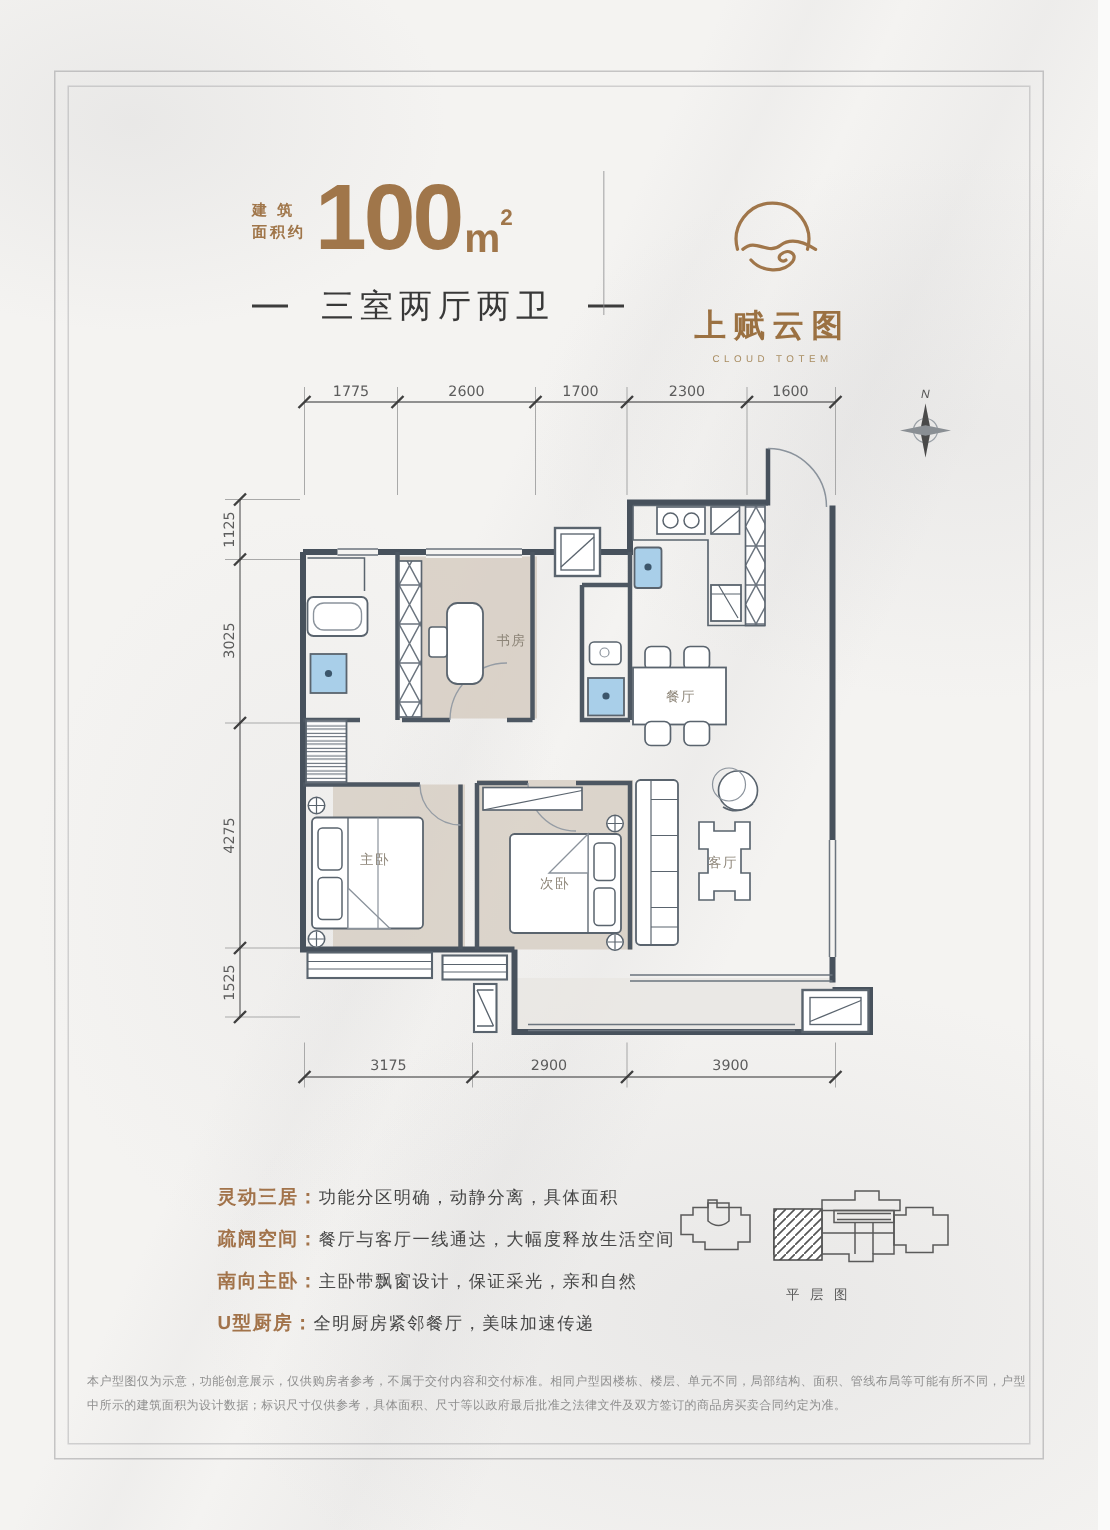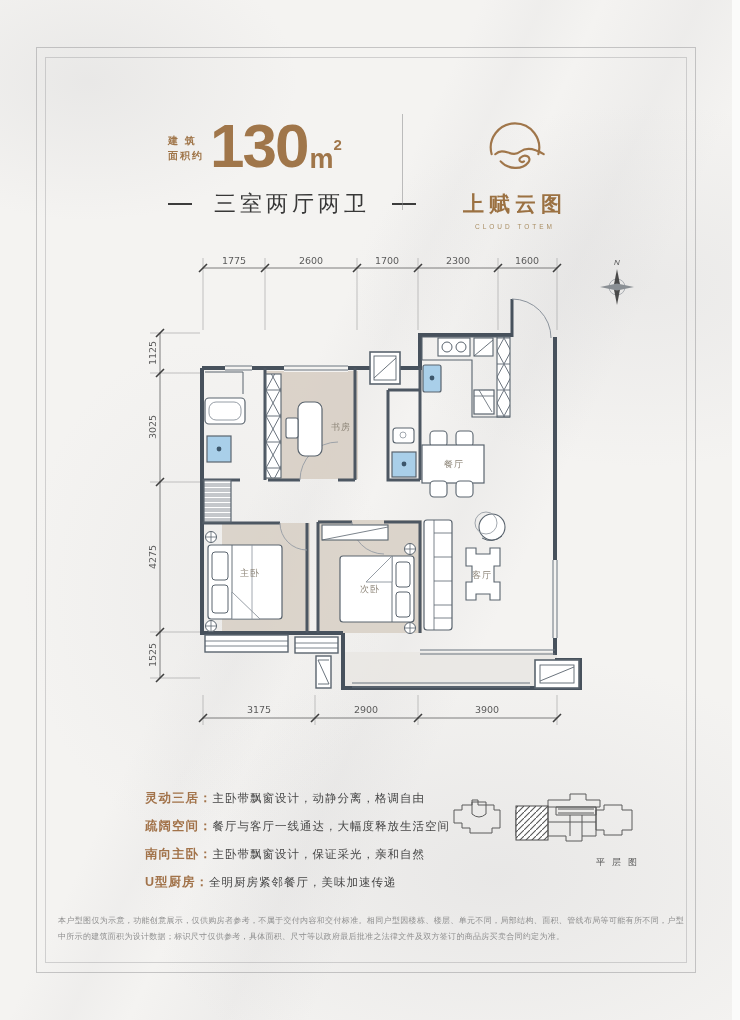--- a/index.html
+++ b/index.html
@@ -26,60 +26,60 @@
   .area-value{color:#a0764a;font-size:62px;line-height:.85;font-weight:bold;letter-spacing:-2px;}
   .area-unit{color:#a0764a;font-size:27px;font-weight:bold;line-height:1;margin-left:2px;}
   .area-sup{color:#a0764a;font-size:15px;font-weight:bold;vertical-align:18px;}
   .subtitle-row{display:flex;align-items:center;margin-top:16px;}
   .dash{width:24px;height:2px;background:#3c3c3c;}
   .subtitle{color:#383838;font-size:22px;letter-spacing:4px;margin:0 22px;font-weight:normal;}
 
   .header-divider{position:absolute;left:402px;top:114px;width:1px;height:96px;
     background:rgba(140,140,142,.55);}
 
-  .logo-block{position:absolute;left:445px;top:112px;width:140px;text-align:center;}
+  .logo-block{position:absolute;left:445px;top:124px;width:140px;text-align:center;}
   .logo-cn{color:#9b7142;font-size:21px;letter-spacing:5px;margin-top:4px;
     font-family:"Liberation Serif","DejaVu Serif",serif;font-weight:bold;}
   .logo-en{color:#a98d62;font-size:6.5px;letter-spacing:3px;margin-top:5px;}
 
   
   #plan{position:absolute;left:130px;top:245px;}
   text.dim{font-size:9.5px;fill:#5c5c5c;font-family:"DejaVu Sans","Liberation Sans",sans-serif;}
   text.room{font-size:9px;fill:#8d8578;letter-spacing:1px;}
   text.north{font-size:8px;fill:#555;font-style:italic;}
 
   
   .features{position:absolute;left:100px;top:790px;}
   .feature-row{display:flex;align-items:baseline;height:28px;margin-left:45px;}
   .feature-label{color:#a2734a;font-size:12.5px;font-weight:bold;letter-spacing:1px;white-space:pre;}
   .feature-text{color:#474747;font-size:11.5px;letter-spacing:1px;}
 
   
-  .miniplan{position:absolute;left:452px;top:788px;width:192px;text-align:right;}
+  .miniplan{position:absolute;left:452px;top:788px;width:192px;text-align:center;}
   .miniplan-label{color:#5a5a5a;font-size:9px;letter-spacing:7px;margin-top:6px;}
 
   
   .disclaimer{position:absolute;left:58px;top:913px;width:626px;
     color:#8f8f8f;font-size:8px;line-height:1.95;letter-spacing:.3px;text-align:justify;}
 </style>
 </head>
 <body>
 
 <div id="poster">
 
   <div class="frame outer"></div>
   <div class="frame inner"></div>
 
   <div class="title-block">
     <div class="area-row">
       <div class="area-prefix">
         <div>建 筑</div>
         <div>面积约</div>
       </div>
-      <div class="area-value">130</div>
+      <div class="area-value">100</div>
       <div class="area-unit"><span>m</span><span class="area-sup">2</span></div>
     </div>
     <div class="subtitle-row">
       <span class="dash"></span>
       <span class="subtitle">三室两厅两卫</span>
       <span class="dash"></span>
     </div>
   </div>
 
   <div class="header-divider"></div>
@@ -298,21 +298,21 @@
       <circle cx="492" cy="527" r="13" fill="#fff" stroke="#5a646e" stroke-width="1.1"></circle>
       <circle cx="486" cy="523" r="11" fill="none" stroke="#8b939c" stroke-width="0.8"></circle>
       <path d="M482,538 q10,6 20,-2" fill="none" stroke="#5a646e" stroke-width="1"></path>
       <text class="room" x="472" y="578">客厅</text>
     </g>
   </svg>
 
   <div class="features">
     <div class="feature-row">
       <span class="feature-label">灵动三居：</span>
-      <span class="feature-text">主卧带飘窗设计，动静分离，格调自由</span>
+      <span class="feature-text">功能分区明确，动静分离，具体面积</span>
     </div>
     <div class="feature-row">
       <span class="feature-label">疏阔空间：</span>
       <span class="feature-text">餐厅与客厅一线通达，大幅度释放生活空间</span>
     </div>
     <div class="feature-row">
       <span class="feature-label">南向主卧：</span>
       <span class="feature-text">主卧带飘窗设计，保证采光，亲和自然</span>
     </div>
     <div class="feature-row">

